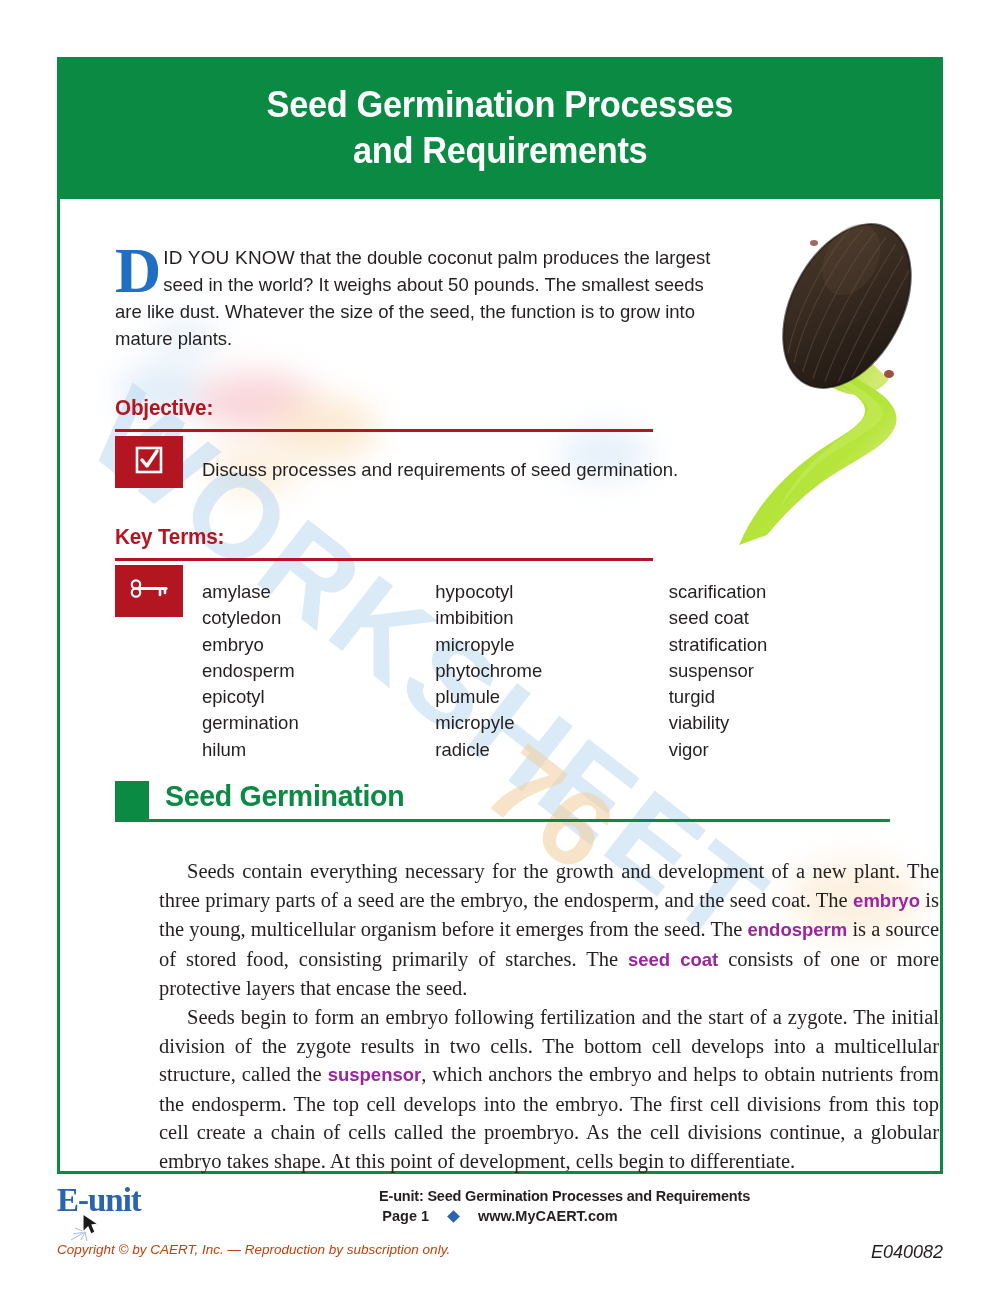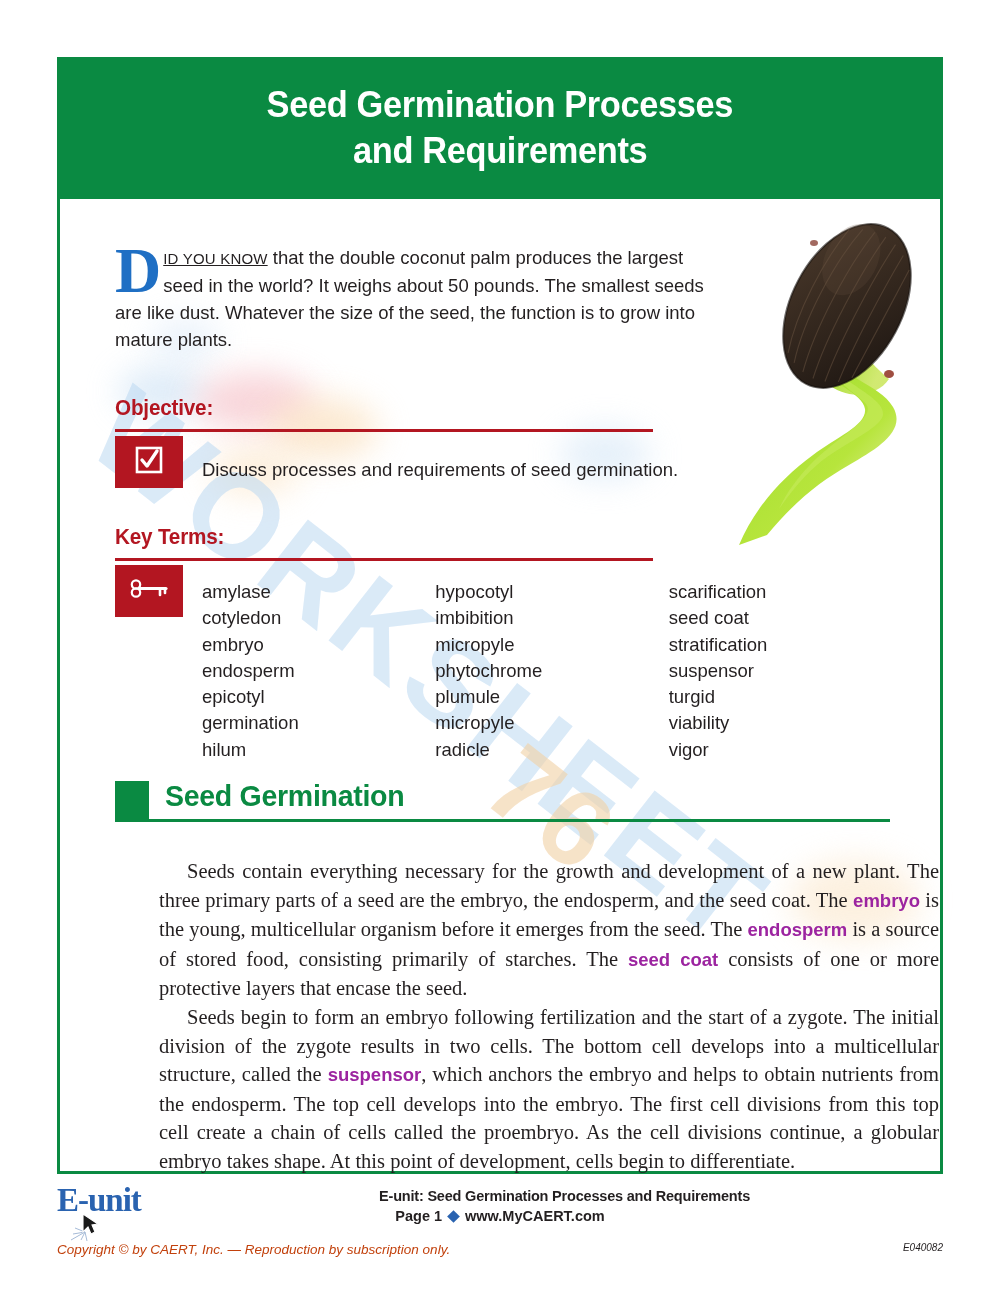--- a/index.html
+++ b/index.html
@@ -122,23 +122,22 @@
   #intro .dropcap {
     float: left;
     font-family: "Liberation Serif", serif;
     font-weight: 700;
     color: #1f6fc4;
     font-size: 64px;
     line-height: 50px;
     margin: 2px 2px 0 0;
   }
   #intro .smallcaps {
-    font-size: 15px;
+    font-size: 19px;
     letter-spacing: .2px;
-    text-decoration: underline;
   }
 
   
   #seed-photo {
     position: absolute;
     left: 660px;
     top: 12px;
     width: 250px;
     height: 340px;
   }
@@ -292,41 +291,41 @@
     letter-spacing: -0.2px;
   }
   #footer-pageline {
     margin-top: 4px;
     font-size: 14.5px;
     font-weight: 700;
     color: #231f20;
     display: flex;
     align-items: center;
     justify-content: center;
-    gap: 7px;
+    gap: 20px;
   }
   .diamond {
     display: inline-block;
     width: 9px; height: 9px;
     background: #2a63b0;
     transform: rotate(45deg);
   }
   #footer-copyright {
     position: absolute;
     left: 57px;
     top: 62px;
     font-size: 13.5px;
     font-style: italic;
     color: #c2410c;
   }
   #footer-code {
     position: absolute;
     right: 57px;
     top: 62px;
-    font-size: 10px;
+    font-size: 18px;
     font-style: italic;
     color: #231f20;
   }
 </style>
 </head>
 <body>
 
 <div id="watermark-layer">
   <div class="blob blob-blue3"></div>
   <div class="blob blob-blue"></div>

